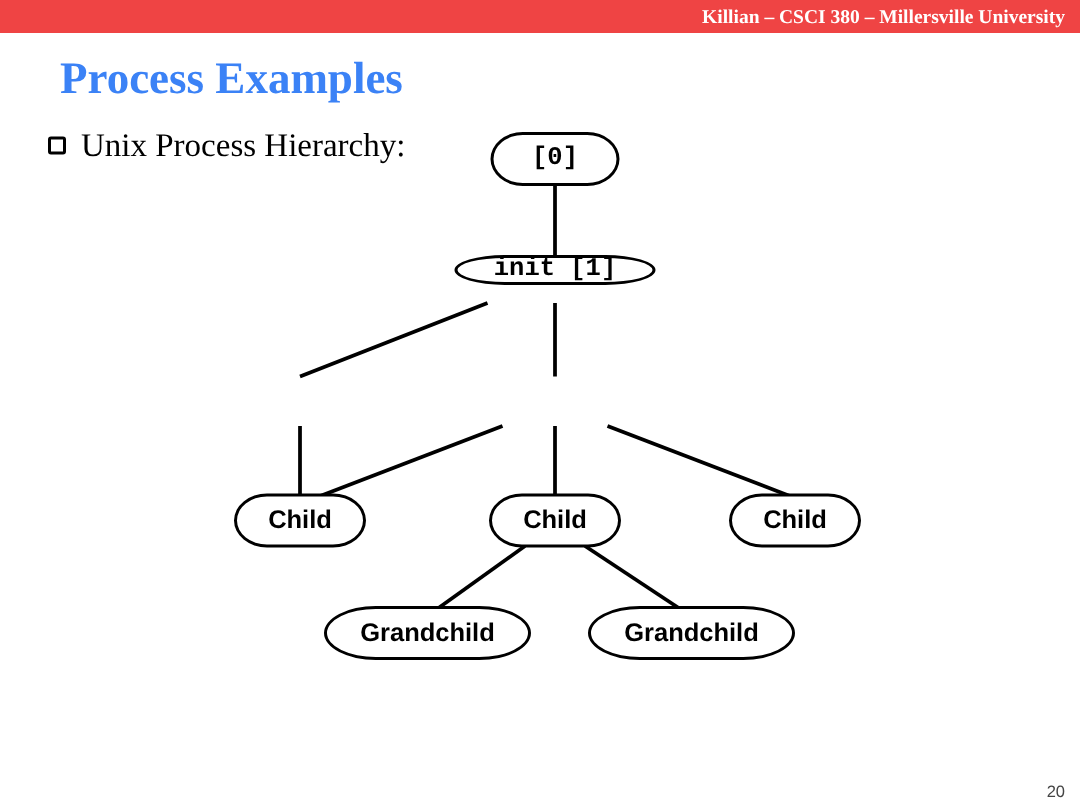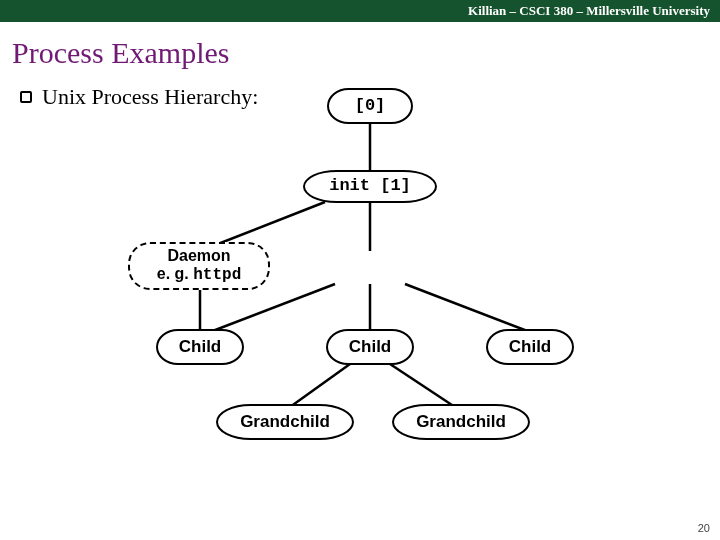--- a/index.html
+++ b/index.html
@@ -5,37 +5,37 @@
   * { margin: 0; padding: 0; box-sizing: border-box; }
   body {
     width: 720px;
     height: 540px;
     background: #fff;
     font-family: Georgia, 'Times New Roman', serif;
     position: relative;
     overflow: hidden;
   }
   .header-bar {
-    background: #14532d;
+    background: #ef4444;
     color: #fff;
     text-align: right;
     padding: 3px 10px;
     font-size: 13px;
     font-weight: bold;
   }
   .title {
     font-size: 30px;
-    font-weight: normal;
-    padding: 14px 24px 8px 12px;
-    color: #701a75;
+    font-weight: bold;
+    padding: 14px 24px 8px 40px;
+    color: #3b82f6;
   }
   .bullet-row {
     display: flex;
     align-items: center;
-    padding-left: 20px;
+    padding-left: 32px;
     margin-top: 6px;
   }
   .bullet {
     width: 12px;
     height: 12px;
     border: 2px solid #000;
     border-radius: 2px;
     margin-right: 10px;
   }
   .bullet-text {
@@ -106,30 +106,24 @@
     <line x1="370" y1="210" x2="370" y2="257" stroke="#000" stroke-width="2.5"></line>
     <line x1="405" y1="210" x2="530" y2="258" stroke="#000" stroke-width="2.5"></line>
     <line x1="350" y1="290" x2="290" y2="333" stroke="#000" stroke-width="2.5"></line>
     <line x1="390" y1="290" x2="455" y2="333" stroke="#000" stroke-width="2.5"></line>
   </svg>
 
   <div class="node" style="left:327px; top:14px; width:86px; height:36px;">
     <span class="mono">[0]</span>
   </div>
 
-  <div class="node" style="left:303px; top:96px; width:134px; height:33px;">
+  <div class="node" style="left:303px; top:96px; width:134px; height:20px;">
     <span class="mono">init [1]</span>
   </div>
 
-  <div class="node dashed" style="left:128px; top:168px; width:142px; height:48px; font-size:16px;">
-    <span>Daemon</span>
-    <span>
-      <span>e. g. </span><span class="mono">httpd</span>
-    </span>
-  </div>
 
 
   <div class="node" style="left:156px; top:255px; width:88px; height:36px;">
     <span>Child</span>
   </div>
 
   <div class="node" style="left:326px; top:255px; width:88px; height:36px;">
     <span>Child</span>
   </div>
 

